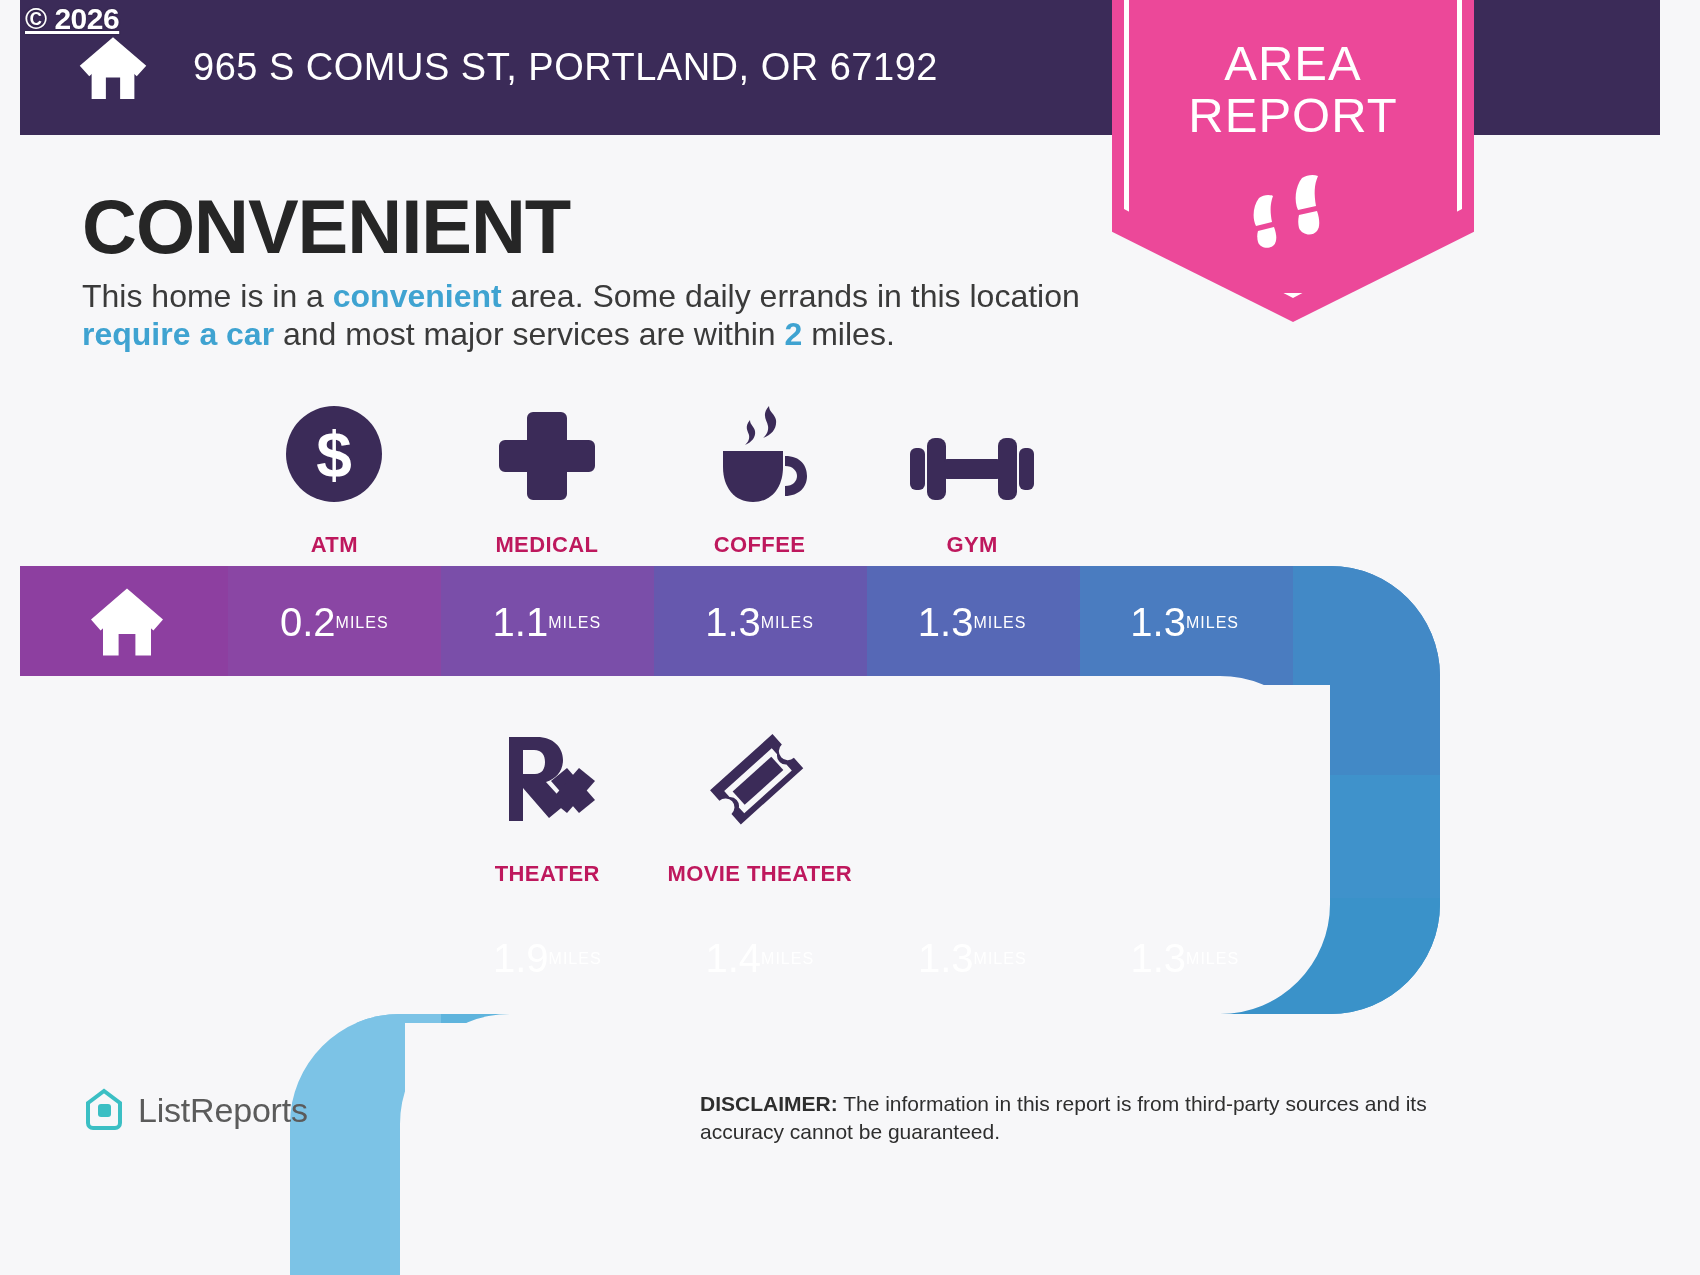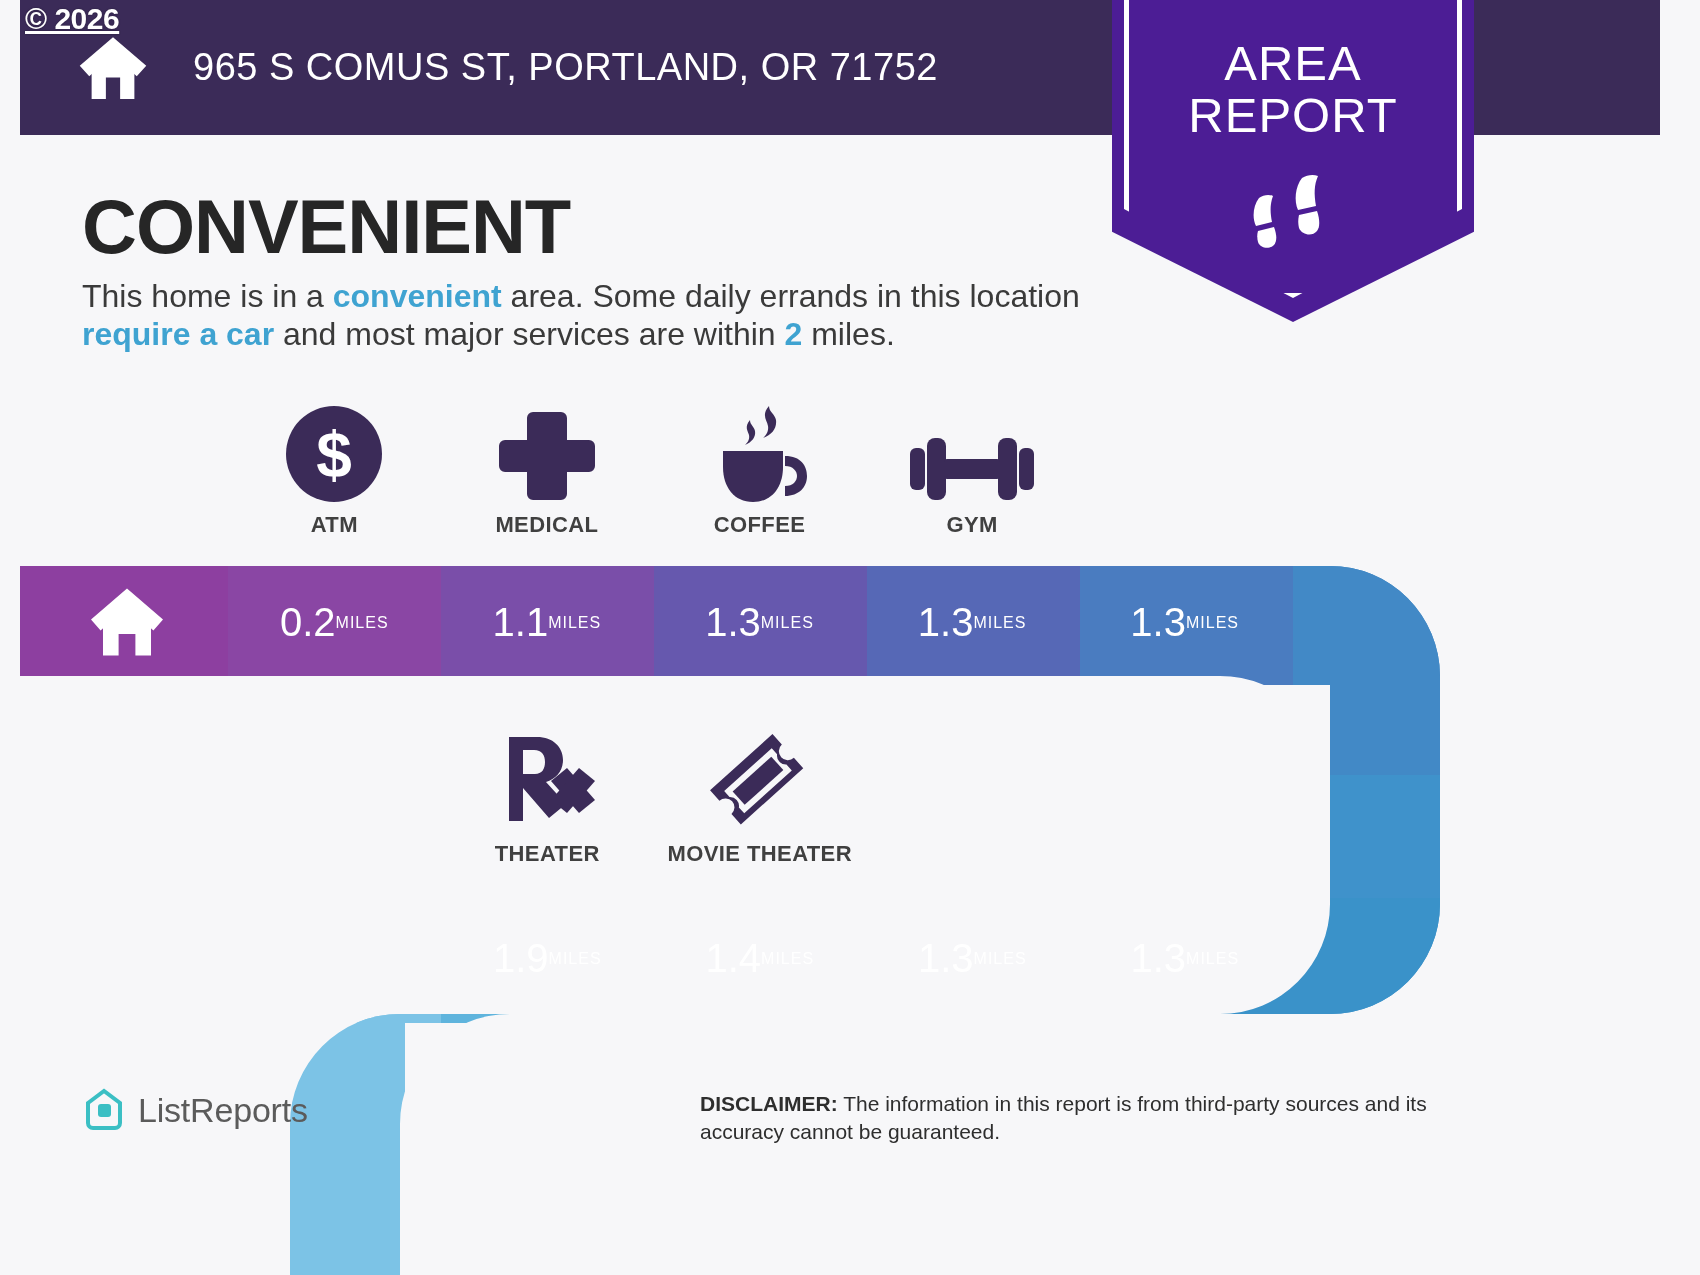--- a/index.html
+++ b/index.html
@@ -27,21 +27,21 @@
   }
   .home-icon-head { margin-left:55px; width:76px; height:76px; flex:none; }
   .addr {
     color:#ffffff; font-size:38px; letter-spacing:.5px;
     margin-left:42px; white-space:nowrap;
   }
 
   
   .badge {
     position:absolute; left:1112px; top:0; width:362px; height:322px;
-    background:#4c1d95;
+    background:#ec4899;
     clip-path:polygon(0 0, 100% 0, 100% 72%, 50% 100%, 0 72%);
     z-index:30;
   }
   .badge-inner {
     position:absolute; left:12px; top:-20px; width:338px; height:318px;
     border:5px solid #ffffff;
     clip-path:polygon(0 0, 100% 0, 100% 72%, 50% 100%, 0 72%);
     pointer-events:none;
   }
   .badge-text {
@@ -70,22 +70,22 @@
   .iconrow { position:absolute; z-index:10; display:flex; }
   .iconrow.row1 { left:228px; top:406px; width:1063px; }
   .iconrow.row2 { left:441px; top:735px; width:850px; }
   .cell {
     width:212.6px; display:flex; flex-direction:column;
     align-items:center; justify-content:flex-end;
   }
   .iconrow.row2 .cell { width:212.5px; }
   .icon-box { height:98px; display:flex; align-items:flex-end; justify-content:center; }
   .cell-label {
-    margin-top:8px; font-size:22px; font-weight:bold;
-    color:#404040; letter-spacing:.4px; white-space:nowrap;
+    margin-top:28px; font-size:22px; font-weight:bold;
+    color:#be185d; letter-spacing:.4px; white-space:nowrap;
   }
 
   
   .valrow { position:absolute; z-index:12; display:flex; }
   .valrow.row1 { left:228px; top:566px; width:1063px; height:112px; }
   .valrow.row2 { left:441px; top:902px; width:850px; height:112px; }
   .val {
     width:212.6px; display:flex; 
     align-items:center; justify-content:center; color:#fff;
   }
@@ -138,21 +138,21 @@
 
     <rect x="280" y="898" width="125" height="380" fill="#7cc3e6"></rect>
   </g>
 </svg>
 
 <div class="header">
   <svg class="home-icon-head" viewBox="0 0 64 64">
     <path fill="#ffffff" d="M32 6 L60 30 L52 39 L32 21 L12 39 L4 30 Z"></path>
     <path fill="#ffffff" d="M14 34 L32 18 L50 34 L50 58 L38 58 L38 40 L26 40 L26 58 L14 58 Z"></path>
   </svg>
-  <div class="addr">965 S COMUS ST, PORTLAND, OR 71752</div>
+  <div class="addr">965 S COMUS ST, PORTLAND, OR 67192</div>
 </div>
 <div class="copyright">© 2026</div>
 
 <div class="badge">
   <div class="badge-inner"></div>
   <div class="badge-text">
     <div>AREA</div>
     <div>REPORT</div>
   </div>
   <svg class="badge-feet" width="92" height="86" viewBox="0 0 92 86">

